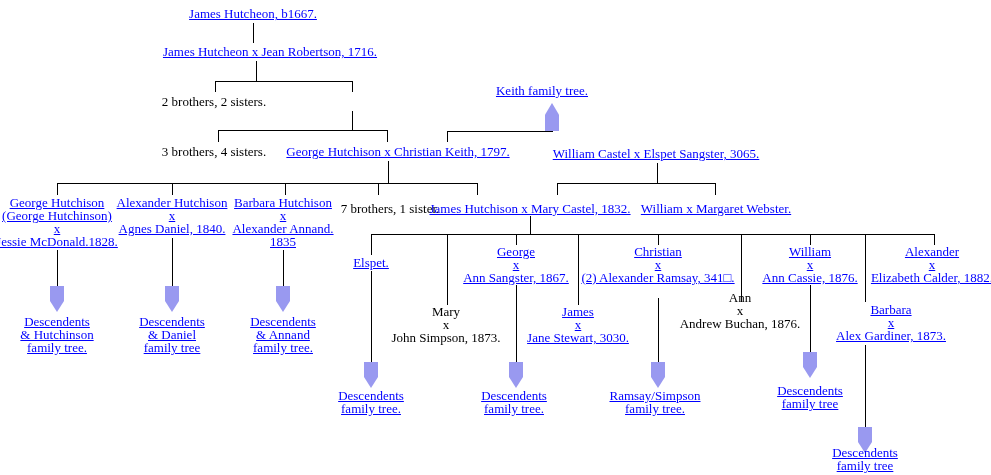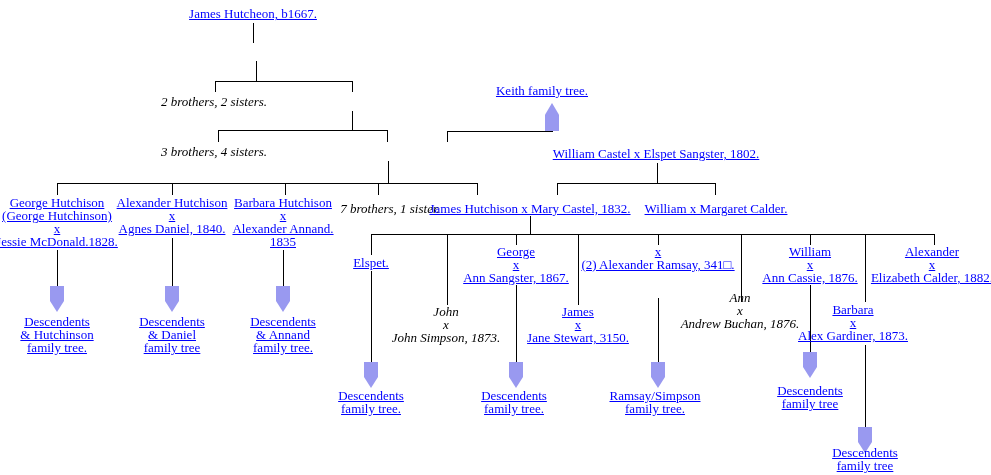--- a/index.html
+++ b/index.html
@@ -2,21 +2,21 @@
 <html style="--link: #0000FF; --text: #000000; --line: #000000; --arrow: #9999F0;"><head>
 <meta charset="utf-8">
 <style>
   :root{ --link:#0000FF; --text:#000000; --line:#000000; --arrow:#9999F0; }
   html,body{margin:0;padding:0;background:#fff;}
   #canvas{position:relative;width:991px;height:475px;background:#fff;overflow:hidden;
           font-family:"Liberation Serif",serif;font-size:13px;line-height:13px;}
   .nd{position:absolute;transform:translateX(-50%);text-align:center;white-space:nowrap;z-index:2;}
   .nd div{white-space:nowrap;}
   .lk{color:var(--link);text-decoration:underline;cursor:pointer;}
-  .bk{color:var(--text);font-style:italic;}
+  .bk{color:var(--text);}
   .vl{position:absolute;width:1px;background:var(--line);z-index:1;}
   .hl{position:absolute;height:1px;background:var(--line);z-index:1;}
   .ar{position:absolute;width:14px;background:var(--arrow);z-index:2;cursor:pointer;}
   .ar.down{height:26px;clip-path:polygon(0 0,100% 0,100% 58%,50% 100%,0 58%);}
   .ar.up{height:28px;clip-path:polygon(50% 0,100% 42%,100% 100%,0 100%,0 42%);}
 </style>
 </head>
 <body>
 
 <div id="canvas">
@@ -67,83 +67,86 @@
   <div class="ar down" style="left:50px;top:286px"></div>
   <div class="ar down" style="left:165px;top:286px"></div>
   <div class="ar down" style="left:276px;top:286px"></div>
   <div class="ar down" style="left:364px;top:362px"></div>
   <div class="ar down" style="left:509px;top:362px"></div>
   <div class="ar down" style="left:651px;top:362px"></div>
   <div class="ar down" style="left:803px;top:352px"></div>
   <div class="ar down" style="left:858px;top:427px"></div>
 
   <div class="nd lk" style="left:253px;top:7px">James Hutcheon, b1667.</div>
+  <div class="nd lk" style="left:270px;top:45px">James Hutcheon x Jean Robertson, 1716.</div>
   <div class="nd bk" style="left:214px;top:95px">2 brothers, 2 sisters.</div>
   <div class="nd lk" style="left:542px;top:84px">Keith family tree.</div>
   <div class="nd bk" style="left:214px;top:145px">3 brothers, 4 sisters.</div>
-  <div class="nd lk" style="left:656px;top:147px">William Castel x Elspet Sangster, 1802.</div>
+  <div class="nd lk" style="left:398px;top:145px">George Hutchison x Christian Keith, 1797.</div>
+  <div class="nd lk" style="left:656px;top:147px">William Castel x Elspet Sangster, 3065.</div>
 
   <div class="nd lk" style="left:57px;top:196px">
     <div>George Hutchison</div>
     <div>(George Hutchinson)</div>
     <div>x</div>
     <div>Jessie McDonald.1828.</div>
   </div>
   <div class="nd lk" style="left:172px;top:196px">
     <div>Alexander Hutchison</div>
     <div>x</div>
     <div>Agnes Daniel, 1840.</div>
   </div>
   <div class="nd lk" style="left:283px;top:196px">
     <div>Barbara Hutchison</div>
     <div>x</div>
     <div>Alexander Annand.</div>
     <div>1835</div>
   </div>
   <div class="nd bk" style="left:390px;top:202px">7 brothers, 1 sister.</div>
   <div class="nd lk" style="left:530px;top:202px">James Hutchison x Mary Castel, 1832.</div>
-  <div class="nd lk" style="left:716px;top:202px">William x Margaret Calder.</div>
+  <div class="nd lk" style="left:716px;top:202px">William x Margaret Webster.</div>
 
   <div class="nd lk" style="left:371px;top:256px">Elspet.</div>
   <div class="nd lk" style="left:516px;top:245px">
     <div>George</div>
     <div>x</div>
     <div>Ann Sangster, 1867.</div>
   </div>
   <div class="nd lk" style="left:658px;top:245px">
+    <div>Christian</div>
     <div>x</div>
     <div>(2) Alexander Ramsay, 341□.</div>
   </div>
   <div class="nd lk" style="left:810px;top:245px">
     <div>William</div>
     <div>x</div>
     <div>Ann Cassie, 1876.</div>
   </div>
   <div class="nd lk" style="left:932px;top:245px">
     <div>Alexander</div>
     <div>x</div>
     <div>Elizabeth Calder, 1882.</div>
   </div>
 
   <div class="nd bk" style="left:446px;top:305px">
-    <div>John</div>
+    <div>Mary</div>
     <div>x</div>
     <div>John Simpson, 1873.</div>
   </div>
   <div class="nd lk" style="left:578px;top:305px">
     <div>James</div>
     <div>x</div>
-    <div>Jane Stewart, 3150.</div>
+    <div>Jane Stewart, 3030.</div>
   </div>
   <div class="nd bk" style="left:740px;top:291px">
     <div>Ann</div>
     <div>x</div>
     <div>Andrew Buchan, 1876.</div>
   </div>
-  <div class="nd lk" style="left:853px;top:303px">
+  <div class="nd lk" style="left:891px;top:303px">
     <div>Barbara</div>
     <div>x</div>
     <div>Alex Gardiner, 1873.</div>
   </div>
 
   <div class="nd lk" style="left:57px;top:315px">
     <div>Descendents</div>
     <div>&amp; Hutchinson</div>
     <div>family tree.</div>
   </div>

